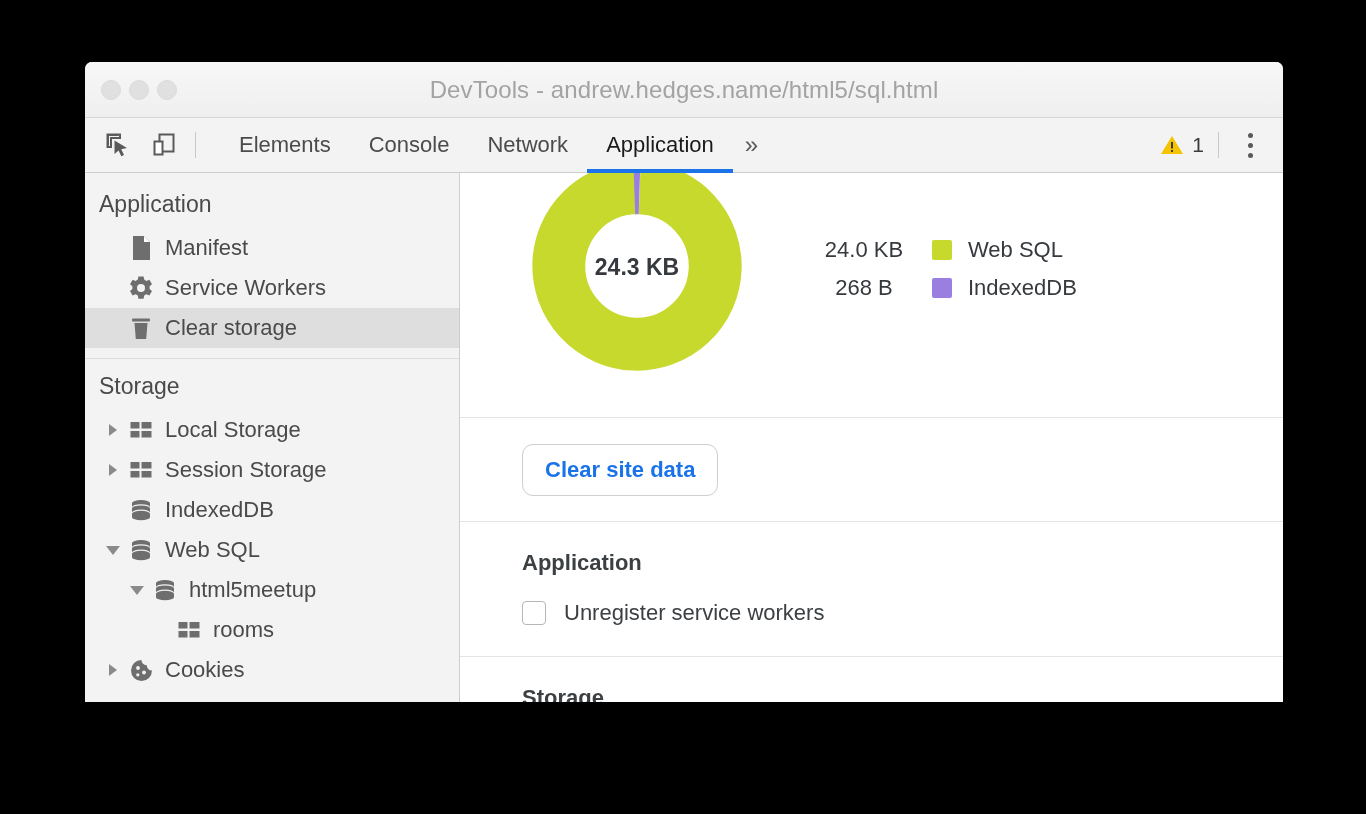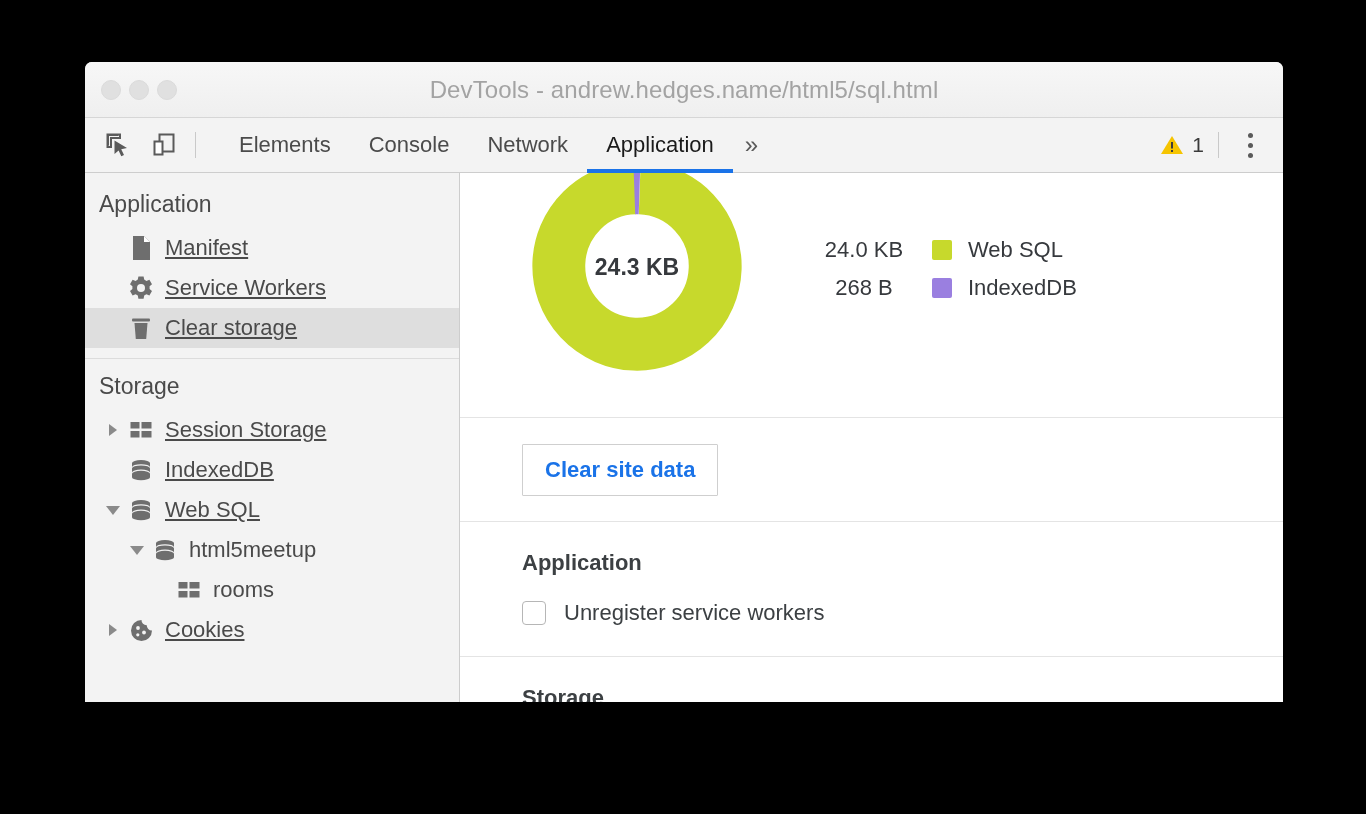--- a/index.html
+++ b/index.html
@@ -204,21 +204,21 @@
   }
   .row-icon {
     width: 32px;
     flex: 0 0 32px;
     display: flex;
     align-items: center;
     justify-content: center;
     margin-right: 8px;
   }
   .row-label { line-height: 1; }
-  .indent-1 { padding-left: 16px; text-decoration: underline; }
+  .indent-1 { padding-left: 16px; }
   .indent-2 { padding-left: 40px; }
   .indent-3 { padding-left: 88px; }
 
   
   .main {
     flex: 1 1 auto;
     background: #ffffff;
     overflow: hidden;
     display: flex;
     flex-direction: column;
@@ -284,21 +284,21 @@
     padding-left: 62px;
     border-bottom: 1px solid #e4e4e4;
   }
   .clear-btn {
     font-family: "Liberation Sans", sans-serif;
     font-size: 22px;
     font-weight: bold;
     color: #1a73e8;
     background: #ffffff;
     border: 1px solid #cfcfcf;
-    border-radius: 1px;
+    border-radius: 11px;
     padding: 12px 22px;
     cursor: default;
   }
 
   
   .opt-section {
     padding: 28px 0 0 62px;
     border-bottom: 1px solid #e4e4e4;
   }
   .opt-section.last { border-bottom: none; }
@@ -422,20 +422,34 @@
             <path d="M5.5 8 H18.5 L17.2 24 H6.8 Z" fill="#6e6e6e"></path>
           </svg>
         </span>
         <span class="row-label">Clear storage</span>
       </div>
 
       <div class="section-div"></div>
 
       <div class="section-head">Storage</div>
 
+      <div class="tree-row indent-1">
+        <span class="twisty">
+            <i class="tri"></i>
+          </span>
+        <span class="row-icon">
+          <svg width="24" height="24" viewBox="0 0 24 24">
+            <rect x="1.5" y="4" width="9" height="6.5" fill="#6e6e6e"></rect>
+            <rect x="12.5" y="4" width="10" height="6.5" fill="#6e6e6e"></rect>
+            <rect x="1.5" y="13" width="9" height="6.5" fill="#6e6e6e"></rect>
+            <rect x="12.5" y="13" width="10" height="6.5" fill="#6e6e6e"></rect>
+          </svg>
+        </span>
+        <span class="row-label">Local Storage</span>
+      </div>
 
       <div class="tree-row indent-1">
         <span class="twisty">
             <i class="tri"></i>
           </span>
         <span class="row-icon">
           <svg width="24" height="24" viewBox="0 0 24 24">
             <rect x="1.5" y="4" width="9" height="6.5" fill="#6e6e6e"></rect>
             <rect x="12.5" y="4" width="10" height="6.5" fill="#6e6e6e"></rect>
             <rect x="1.5" y="13" width="9" height="6.5" fill="#6e6e6e"></rect>

